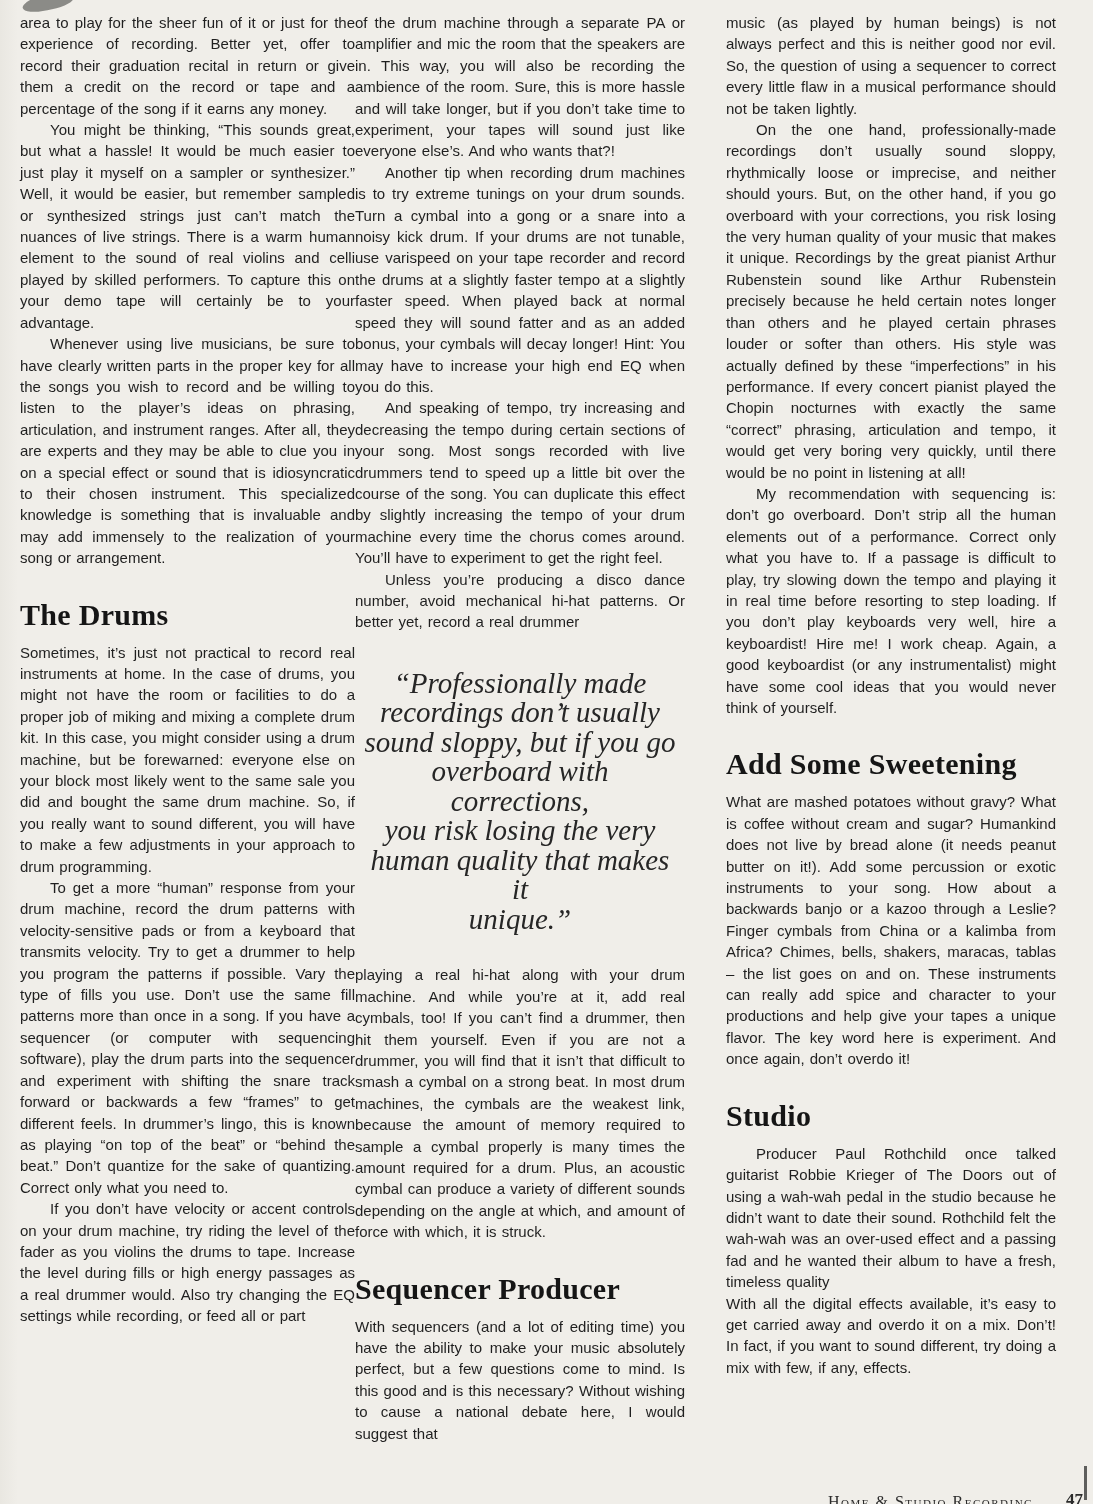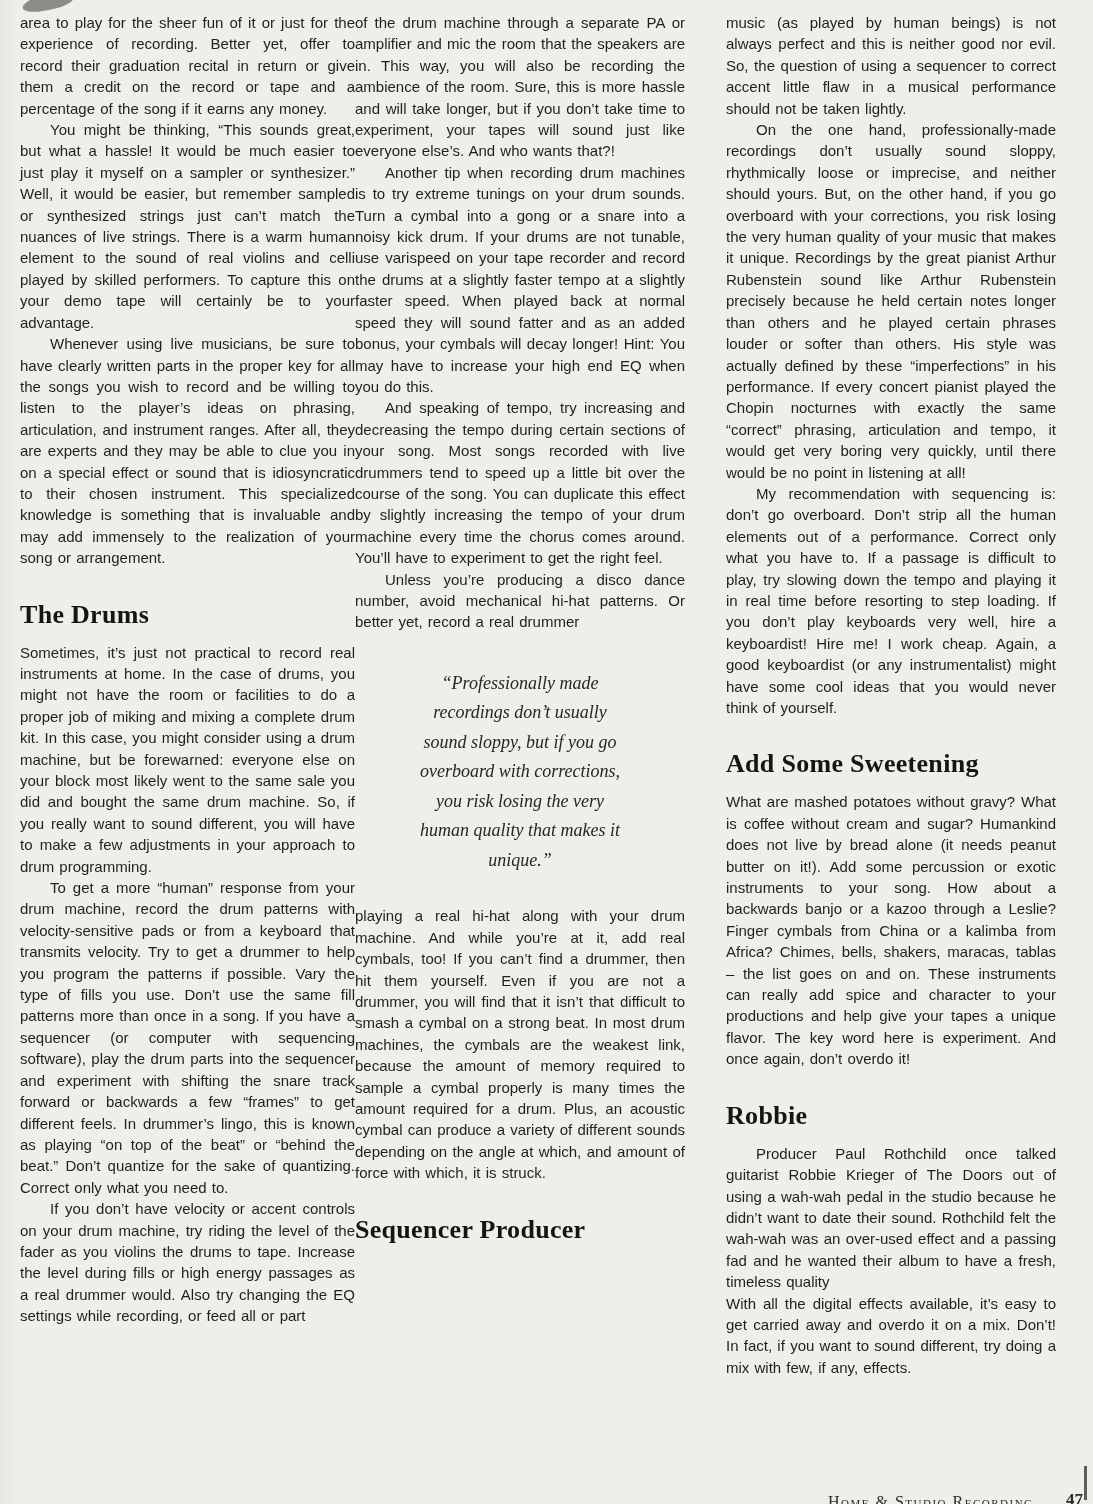--- a/index.html
+++ b/index.html
@@ -33,31 +33,31 @@
     font-size: 15px;
     line-height: 21.4px;
     text-align: justify;
     word-spacing: 1px;
   }
   p.para.indent { text-indent: 30px; }
 
   h2.heading {
     font-family: "Liberation Serif", serif;
     font-weight: bold;
-    font-size: 26px;
+    font-size: 30px;
     line-height: 32px;
     margin: 30px 0 11px 0;
     color: #151515;
     letter-spacing: 0.3px;
   }
 
   .pullquote {
     font-family: "Liberation Serif", serif;
     font-style: italic;
-    font-size: 18px;
+    font-size: 29px;
     line-height: 29.5px;
     text-align: center;
     white-space: pre-line;
     margin: 36px 4px 30px 4px;
     color: #262626;
   }
 
   .footer-journal {
     position: absolute;
     left: 828px;
@@ -119,28 +119,29 @@
         <p class="para indent">Unless you’re producing a disco dance number, avoid mechanical hi-hat patterns. Or better yet, record a real drummer</p>
         <div class="pullquote">“Professionally made
 recordings don’t usually
 sound sloppy, but if you go
 overboard with corrections,
 you risk losing the very
 human quality that makes it
 unique.”</div>
         <p class="para">playing a real hi-hat along with your drum machine. And while you’re at it, add real cymbals, too! If you can’t find a drummer, then hit them yourself. Even if you are not a drummer, you will find that it isn’t that difficult to smash a cymbal on a strong beat. In most drum machines, the cymbals are the weakest link, because the amount of memory required to sample a cymbal properly is many times the amount required for a drum. Plus, an acoustic cymbal can produce a variety of different sounds depending on the angle at which, and amount of force with which, it is struck.</p>
         <h2 class="heading">Sequencer Producer</h2>
+        <p class="para">With sequencers (and a lot of editing time) you have the ability to make your music absolutely perfect, but a few questions come to mind. Is this good and is this necessary? Without wishing to cause a national debate here, I would suggest that</p>
       </div>
     <div class="col col-3">
-        <p class="para">music (as played by human beings) is not always perfect and this is neither good nor evil. So, the question of using a sequencer to correct accent little flaw in a musical performance should not be taken lightly.</p>
+        <p class="para">music (as played by human beings) is not always perfect and this is neither good nor evil. So, the question of using a sequencer to correct every little flaw in a musical performance should not be taken lightly.</p>
         <p class="para indent">On the one hand, professionally-made recordings don’t usually sound sloppy, rhythmically loose or imprecise, and neither should yours. But, on the other hand, if you go overboard with your corrections, you risk losing the very human quality of your music that makes it unique. Recordings by the great pianist Arthur Rubenstein sound like Arthur Rubenstein precisely because he held certain notes longer than others and he played certain phrases louder or softer than others. His style was actually defined by these “imperfections” in his performance. If every concert pianist played the Chopin nocturnes with exactly the same “correct” phrasing, articulation and tempo, it would get very boring very quickly, until there would be no point in listening at all!</p>
         <p class="para indent">My recommendation with sequencing is: don’t go overboard. Don’t strip all the human elements out of a performance. Correct only what you have to. If a passage is difficult to play, try slowing down the tempo and playing it in real time before resorting to step loading. If you don’t play keyboards very well, hire a keyboardist! Hire me! I work cheap. Again, a good keyboardist (or any instrumentalist) might have some cool ideas that you would never think of yourself.</p>
         <h2 class="heading">Add Some Sweetening</h2>
         <p class="para">What are mashed potatoes without gravy? What is coffee without cream and sugar? Humankind does not live by bread alone (it needs peanut butter on it!). Add some percussion or exotic instruments to your song. How about a backwards banjo or a kazoo through a Leslie? Finger cymbals from China or a kalimba from Africa? Chimes, bells, shakers, maracas, tablas – the list goes on and on. These instruments can really add spice and character to your productions and help give your tapes a unique flavor. The key word here is experiment. And once again, don’t overdo it!</p>
-        <h2 class="heading">Robbie</h2>
+        <h2 class="heading">Studio</h2>
         <p class="para indent">Producer Paul Rothchild once talked guitarist Robbie Krieger of The Doors out of using a wah-wah pedal in the studio because he didn’t want to date their sound. Rothchild felt the wah-wah was an over-used effect and a passing fad and he wanted their album to have a fresh, timeless quality</p>
         <p class="para">With all the digital effects available, it’s easy to get carried away and overdo it on a mix. Don’t! In fact, if you want to sound different, try doing a mix with few, if any, effects.</p>
       </div>
   </div>
 
   <div class="footer-journal">Home &amp; Studio Recording</div>
   <div class="footer-pagenum">47</div>
 
   <div class="artifact-edge-line"></div>
 </div>

